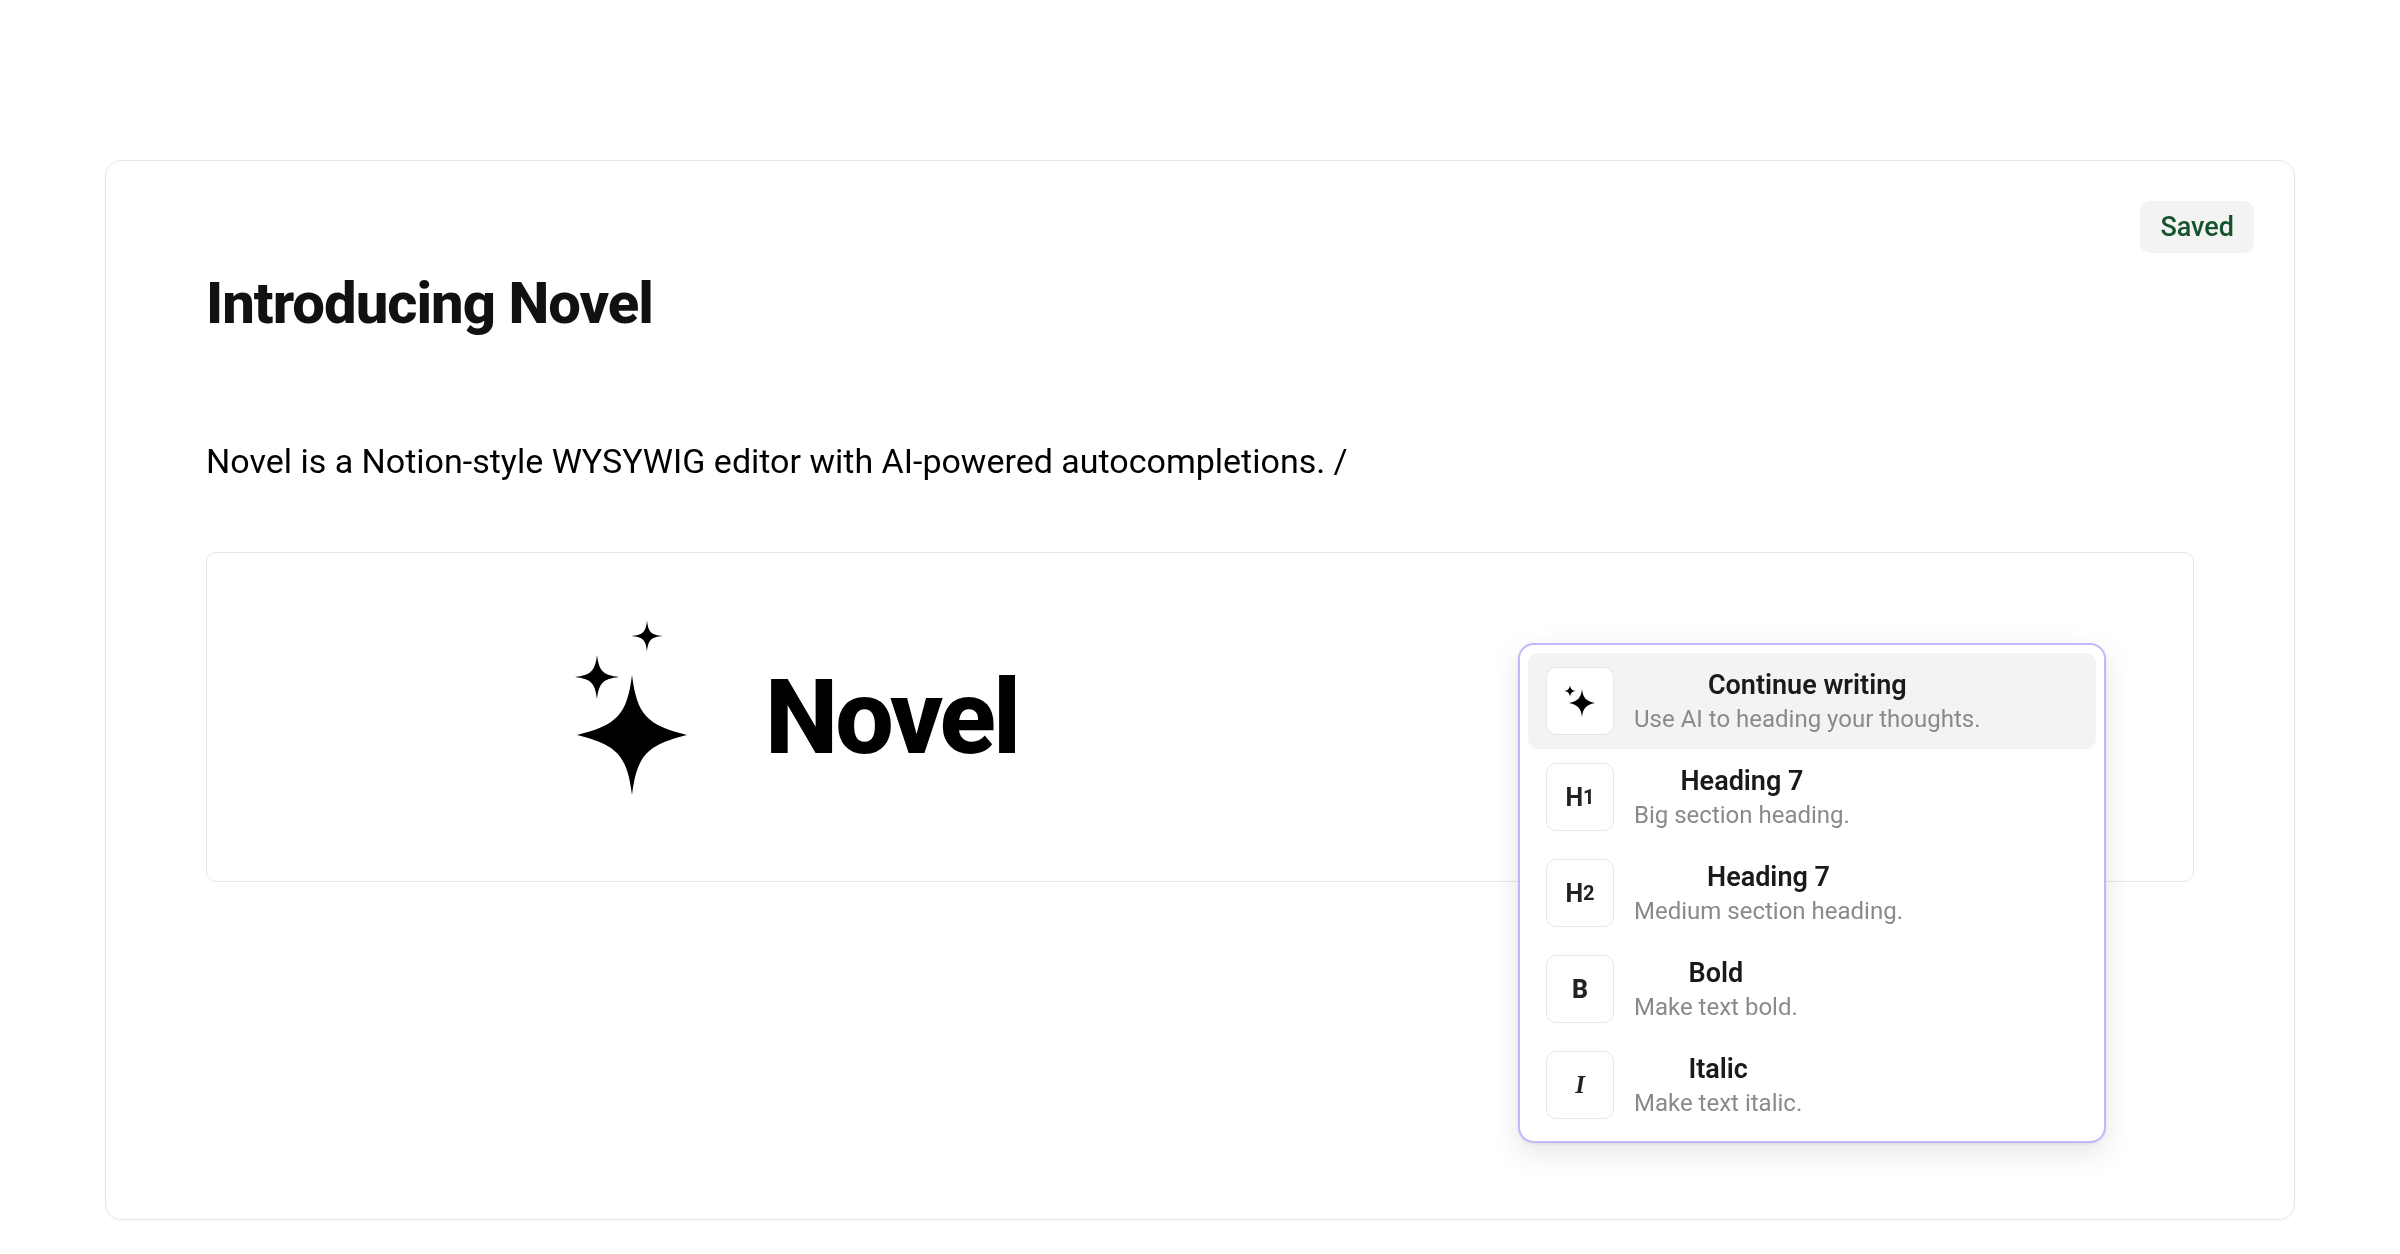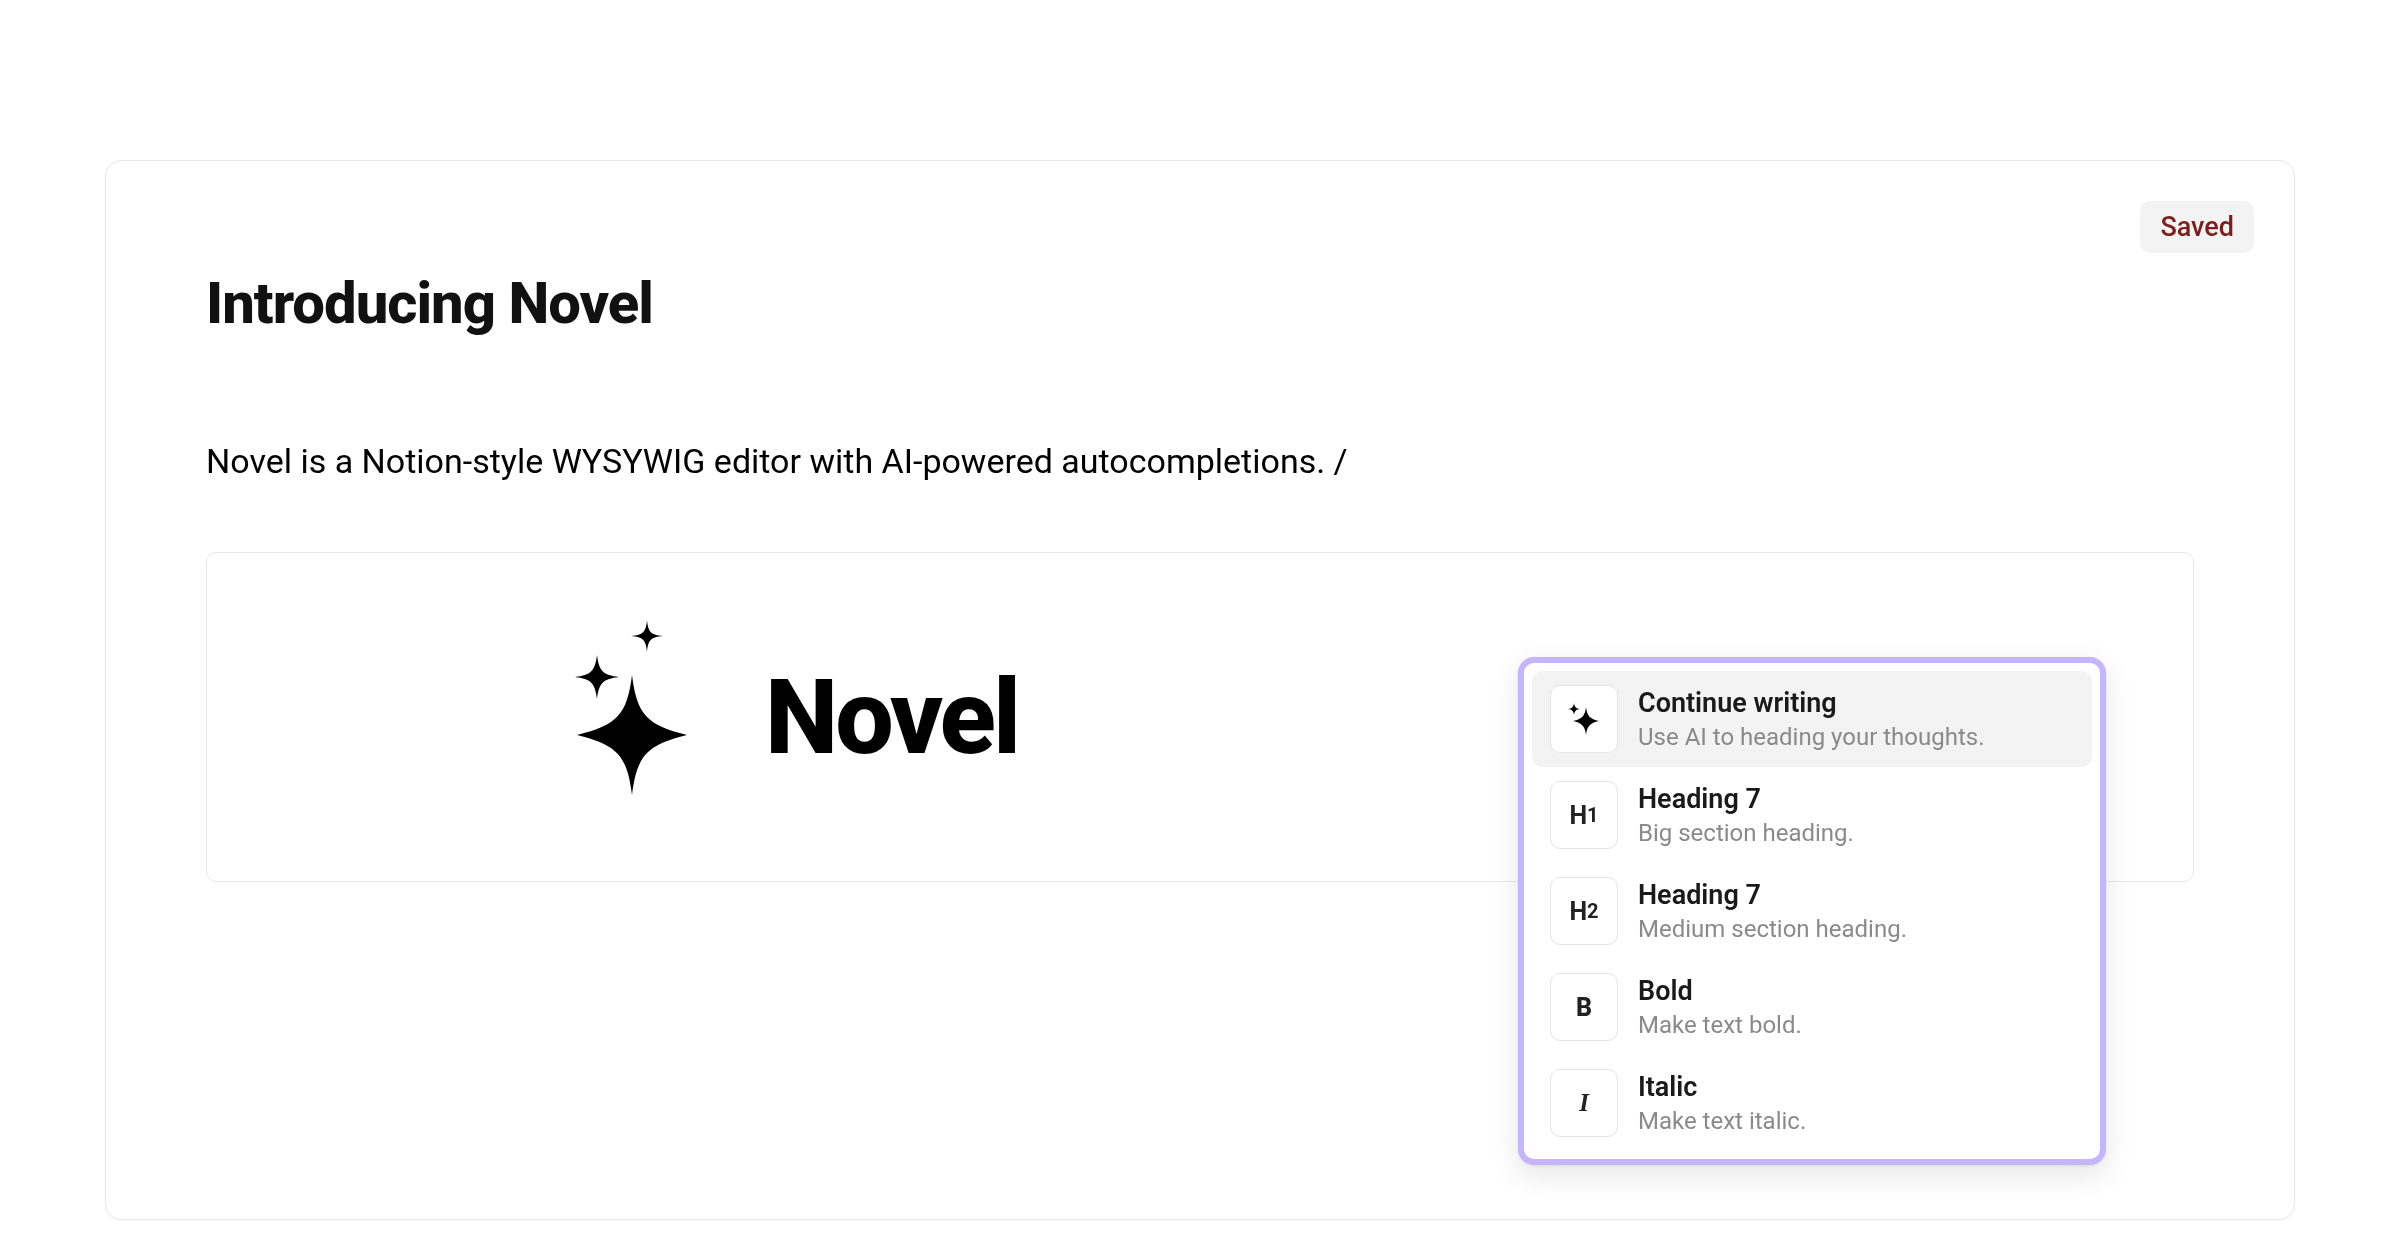--- a/index.html
+++ b/index.html
@@ -22,21 +22,21 @@
       background: #ffffff;
       position: relative;
       min-height: 1060px;
       padding: 50px 100px 80px 100px;
     }
     .saved-badge {
       position: absolute;
       top: 40px;
       right: 40px;
       background: #f3f3f3;
-      color: #7f1d1d;
+      color: #14532d;
       padding: 10px 20px;
       border-radius: 10px;
       font-size: 27px;
       font-weight: 500;
     }
     h1.page-title {
       font-size: 58px;
       font-weight: 800;
       letter-spacing: -1px;
       color: #111111;
@@ -66,29 +66,30 @@
     }
     .logo-word {
       font-size: 104px;
       font-weight: 800;
       letter-spacing: -3px;
       color: #000;
     }
     
     .slash-menu {
       position: absolute;
-      top: 496px;
+      top: 482px;
       left: 1412px;
       width: 588px;
       background: #ffffff;
-      border: 6px solid #c4b5fd;
+      border: 2px solid #c4b5fd;
       border-radius: 16px;
       box-shadow: 0 10px 30px rgba(0,0,0,0.10), 0 1px 3px rgba(0,0,0,0.08);
       padding: 8px;
       z-index: 10;
+      text-align: center;
     }
     .menu-item {
       display: flex;
       align-items: center;
       gap: 20px;
       padding: 14px 18px;
       border-radius: 10px;
       cursor: pointer;
     }
     .menu-item.selected {

